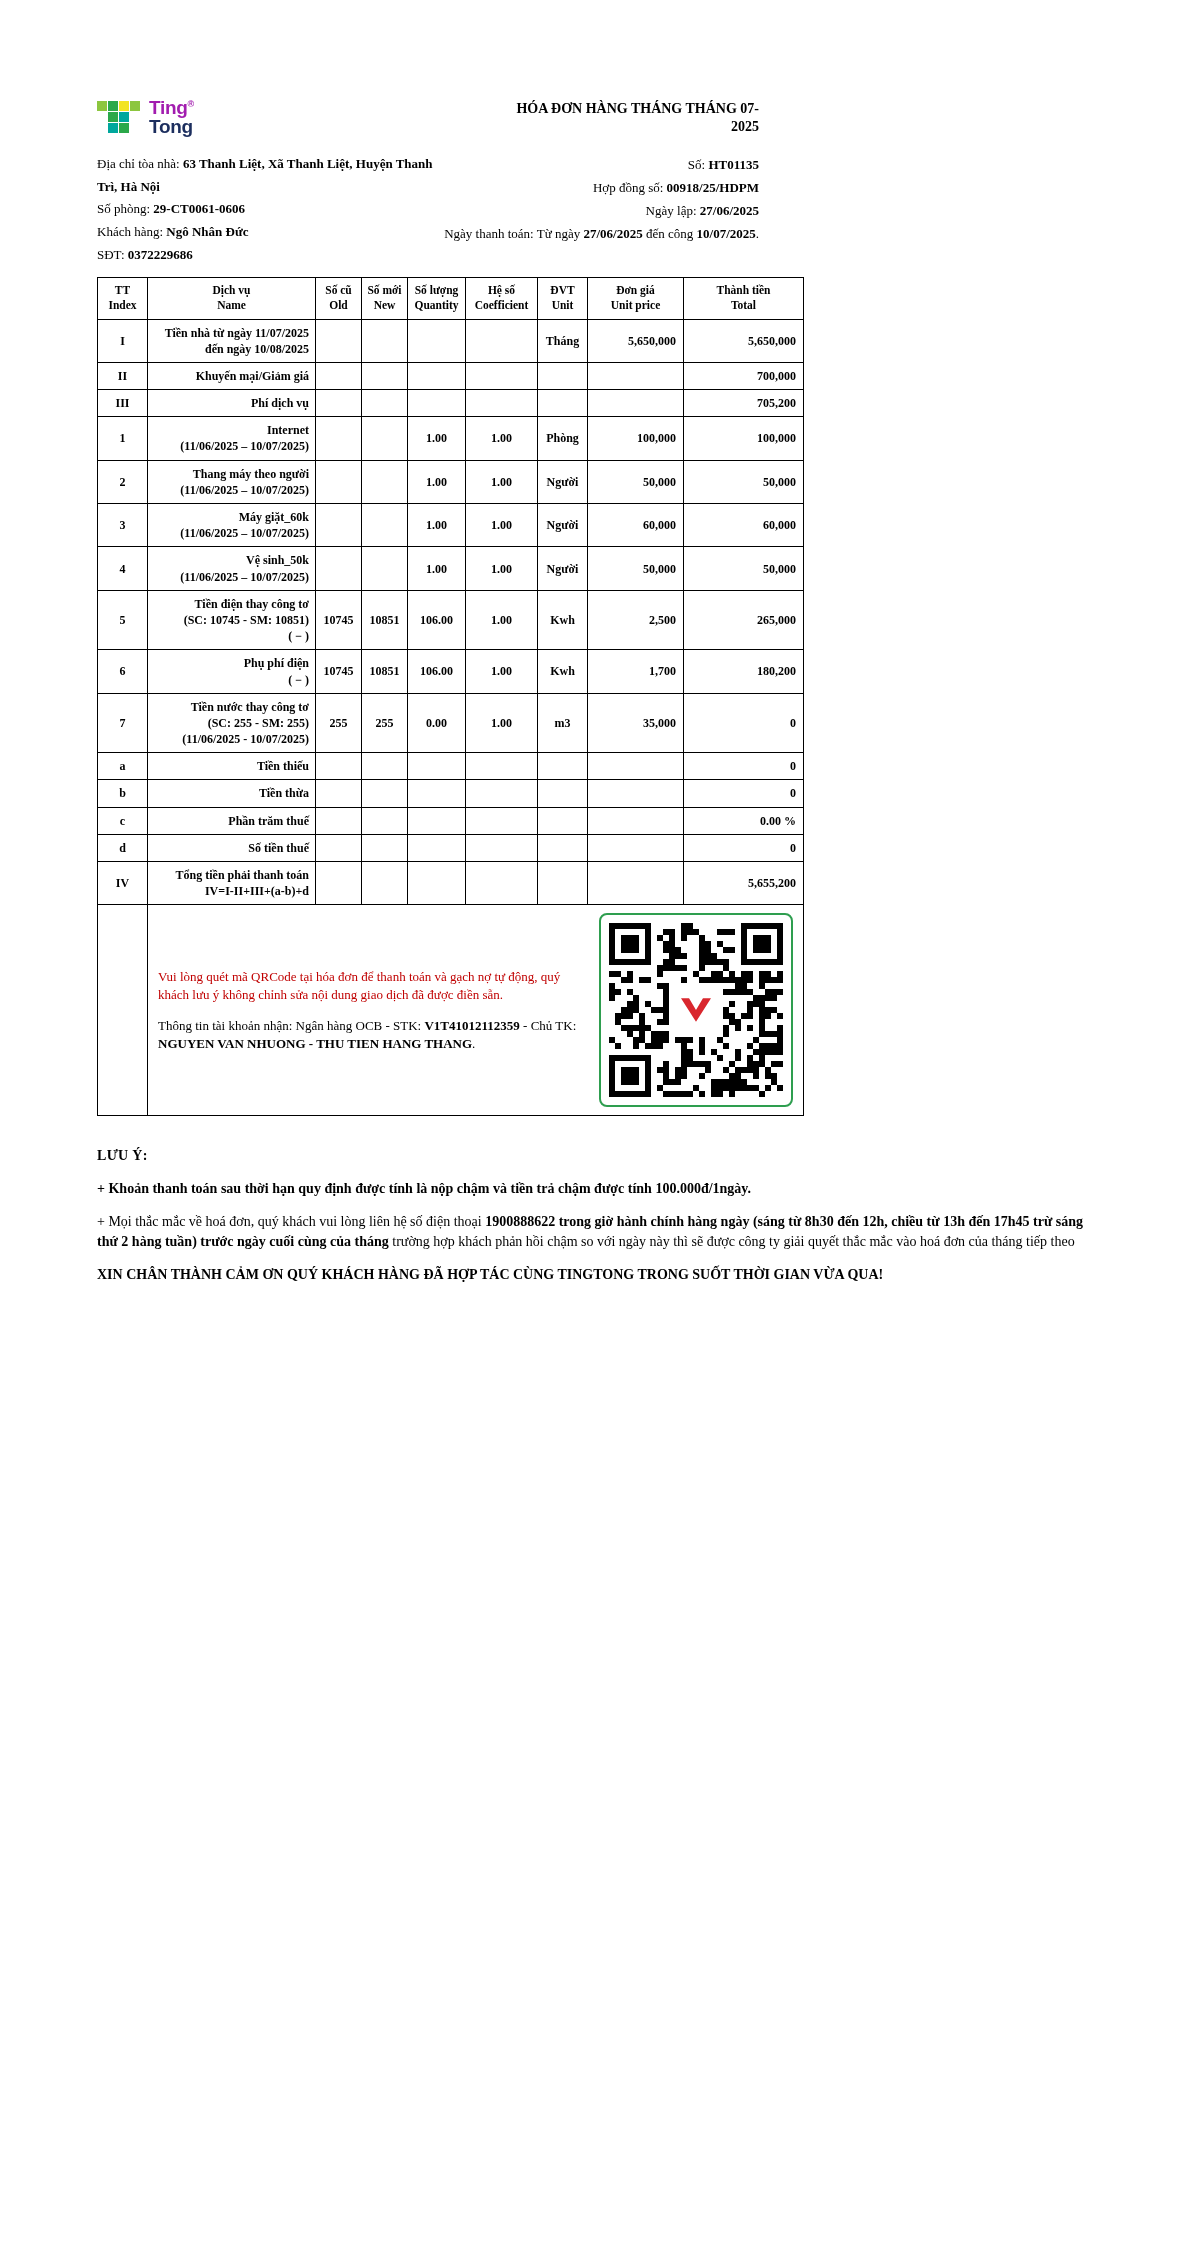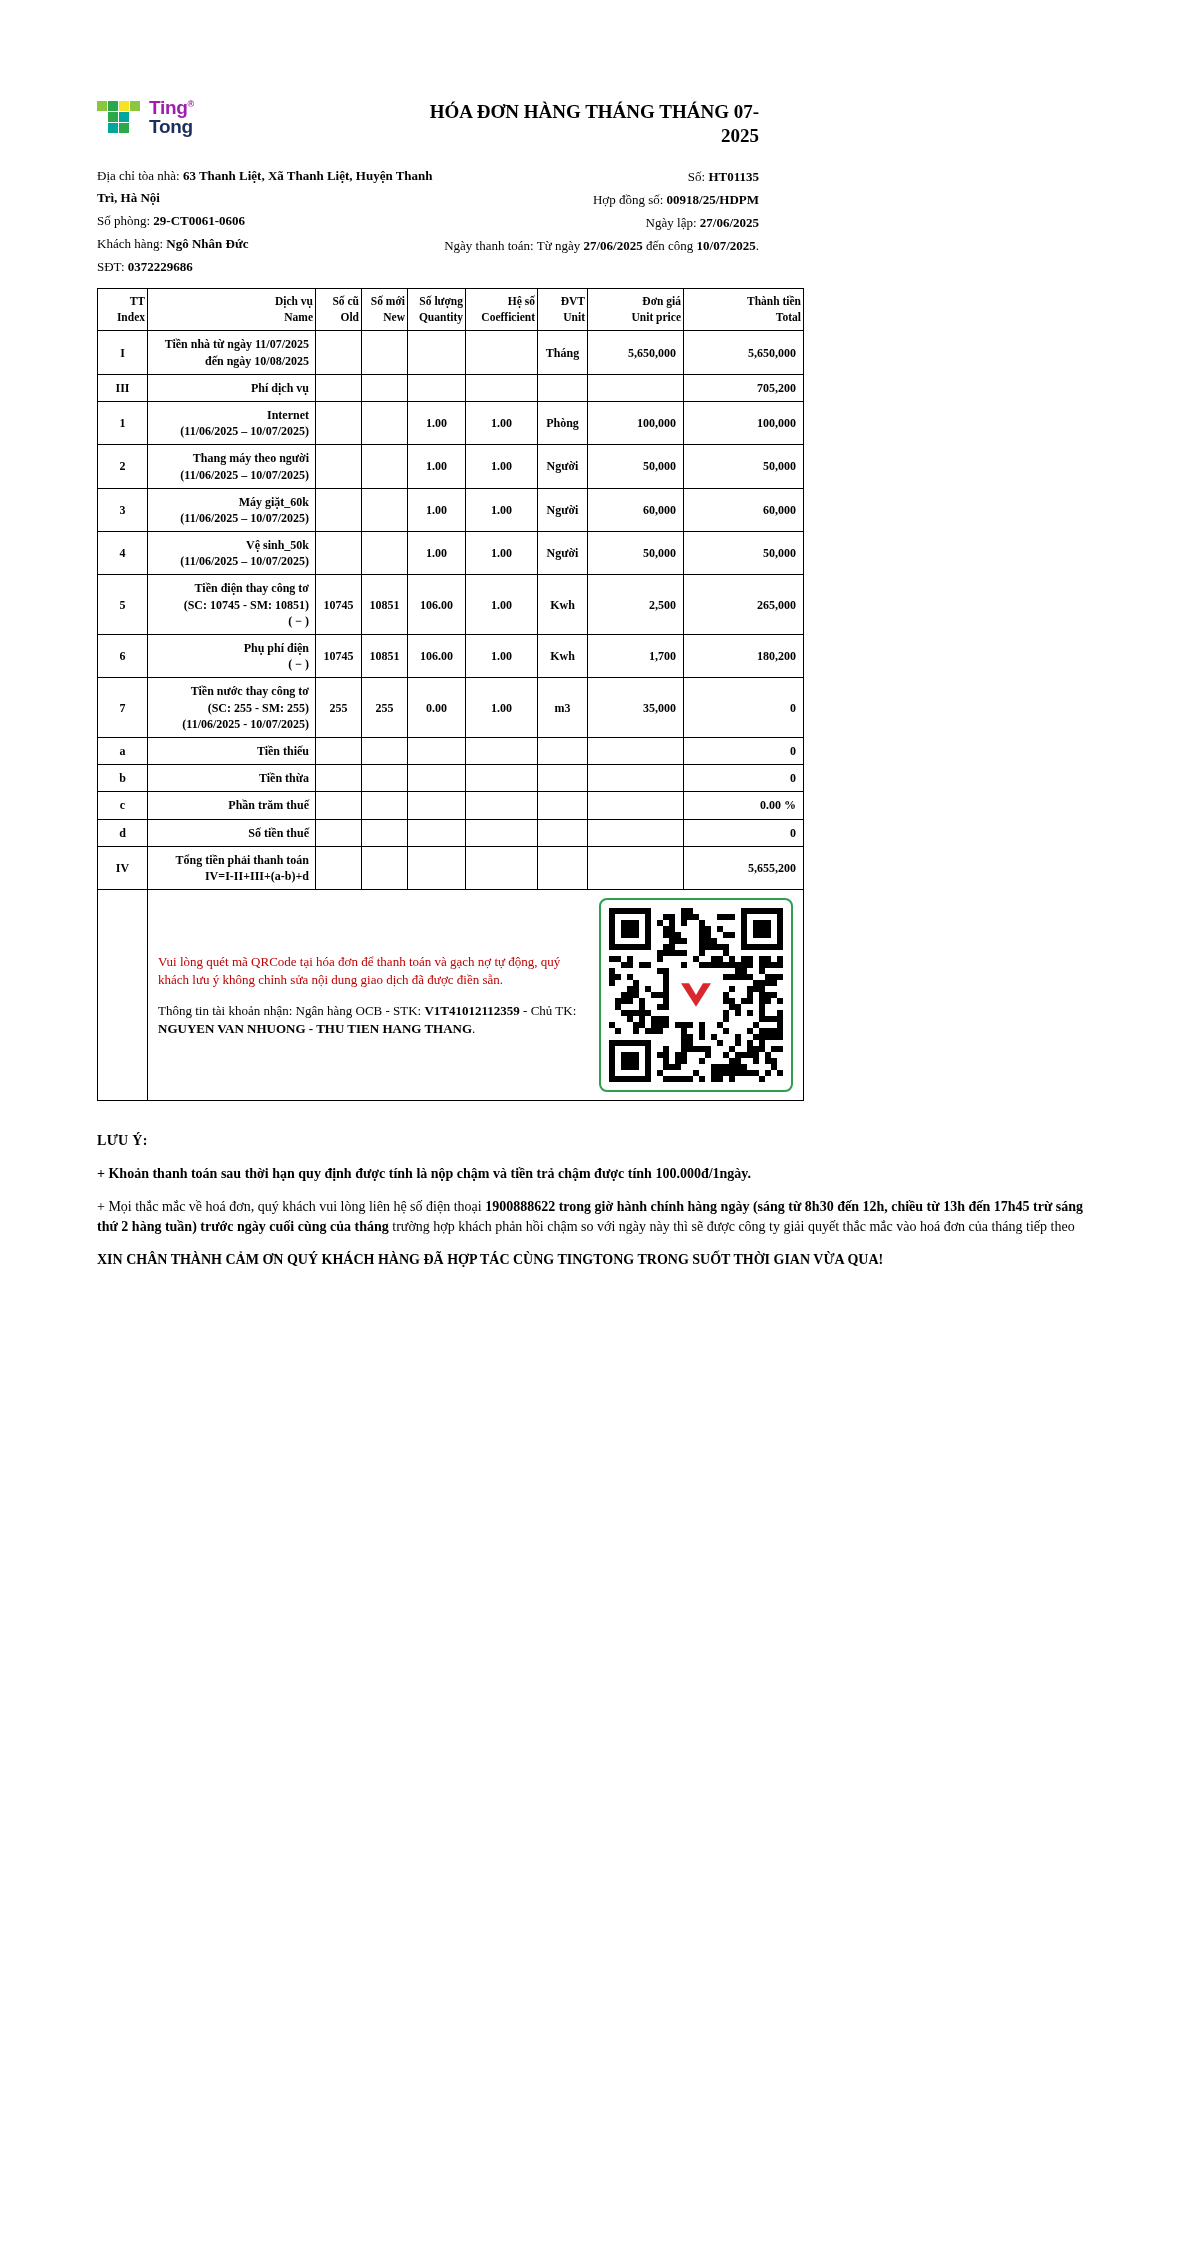--- a/index.html
+++ b/index.html
@@ -14,34 +14,34 @@
   .header-row { display: flex; justify-content: space-between; align-items: flex-start; }
   .logo { display: flex; align-items: center; gap: 9px; font-family: "Liberation Sans", "DejaVu Sans", sans-serif; }
   .logo-icon { display: grid; grid-template-columns: repeat(4, 10px); grid-auto-rows: 10px; gap: 1px; }
   .logo-icon span { display: block; width: 10px; height: 10px; }
   .sq-lime { background: #8CC63F; } .sq-green { background: #2BA84A; }
   .sq-yellow { background: #F2E422; } .sq-teal { background: #00A79D; }
   .sq-blank { background: transparent; }
   .brand-text { font-weight: bold; font-size: 19px; line-height: 1.02; letter-spacing: -0.3px; }
   .brand-ting { color: #a21caf; } .brand-tong { color: #1C2E5E; }
   .reg { font-size: 9px; vertical-align: super; }
-  .doc-title { flex: 1; text-align: right; padding-right: 44px; font-weight: bold; font-size: 19px; line-height: 1.28; padding-top: 2px; }
+  .doc-title { flex: 1; text-align: right; padding-right: 44px; font-weight: bold; font-size: 14px; line-height: 1.28; padding-top: 2px; }
   .doc-title div { white-space: nowrap; }
 
   
   .info-row { display: flex; justify-content: space-between; margin-top: 16px; font-size: 13px; }
   .info-left { width: 378px; line-height: 1.75; }
   .info-right { text-align: right; padding-right: 44px; line-height: 1.78; white-space: nowrap; }
   .bv { font-weight: bold; }
 
   
   table.invoice { border-collapse: collapse; table-layout: fixed; width: 706px; margin-top: 10px; font-size: 12px; }
   .invoice th, .invoice td { border: 1px solid #000; vertical-align: middle; }
   .invoice th { padding: 5px 2px; text-align: center; font-weight: bold; font-size: 11.5px; line-height: 1.35; }
-  .invoice th div { white-space: nowrap; text-align: right; }
+  .invoice th div { white-space: nowrap; }
   .invoice td { padding: 5px 6px; font-weight: bold; line-height: 1.35; word-wrap: break-word; }
   td.c-idx { text-align: center; }
   td.c-name { text-align: right; }
   td.c-ctr { text-align: center; }
   td.c-money { text-align: right; padding-right: 7px; }
   td.words-cell { font-weight: normal; font-style: italic; padding: 7px 9px; }
   td.qr-cell { font-weight: normal; padding: 8px 10px; }
   .qr-flex { display: flex; align-items: center; justify-content: space-between; min-height: 182px; }
   .qr-text { width: 428px; font-size: 13px; line-height: 1.35; }
   .qr-text p { margin: 0; }
@@ -166,20 +166,33 @@
               <div>Tiền nhà từ ngày 11/07/2025</div>
               <div>đến ngày 10/08/2025</div>
             </td>
             <td class="c-ctr"></td>
             <td class="c-ctr"></td>
             <td class="c-ctr"></td>
             <td class="c-ctr"></td>
             <td class="c-ctr">Tháng</td>
             <td class="c-money">5,650,000</td>
             <td class="c-money">5,650,000</td>
+          </tr>
+          <tr>
+            <td class="c-idx">II</td>
+            <td class="c-name">
+              <div>Khuyến mại/Giảm giá</div>
+            </td>
+            <td class="c-ctr"></td>
+            <td class="c-ctr"></td>
+            <td class="c-ctr"></td>
+            <td class="c-ctr"></td>
+            <td class="c-ctr"></td>
+            <td class="c-money"></td>
+            <td class="c-money">700,000</td>
           </tr>
           <tr>
             <td class="c-idx">III</td>
             <td class="c-name">
               <div>Phí dịch vụ</div>
             </td>
             <td class="c-ctr"></td>
             <td class="c-ctr"></td>
             <td class="c-ctr"></td>
             <td class="c-ctr"></td>

